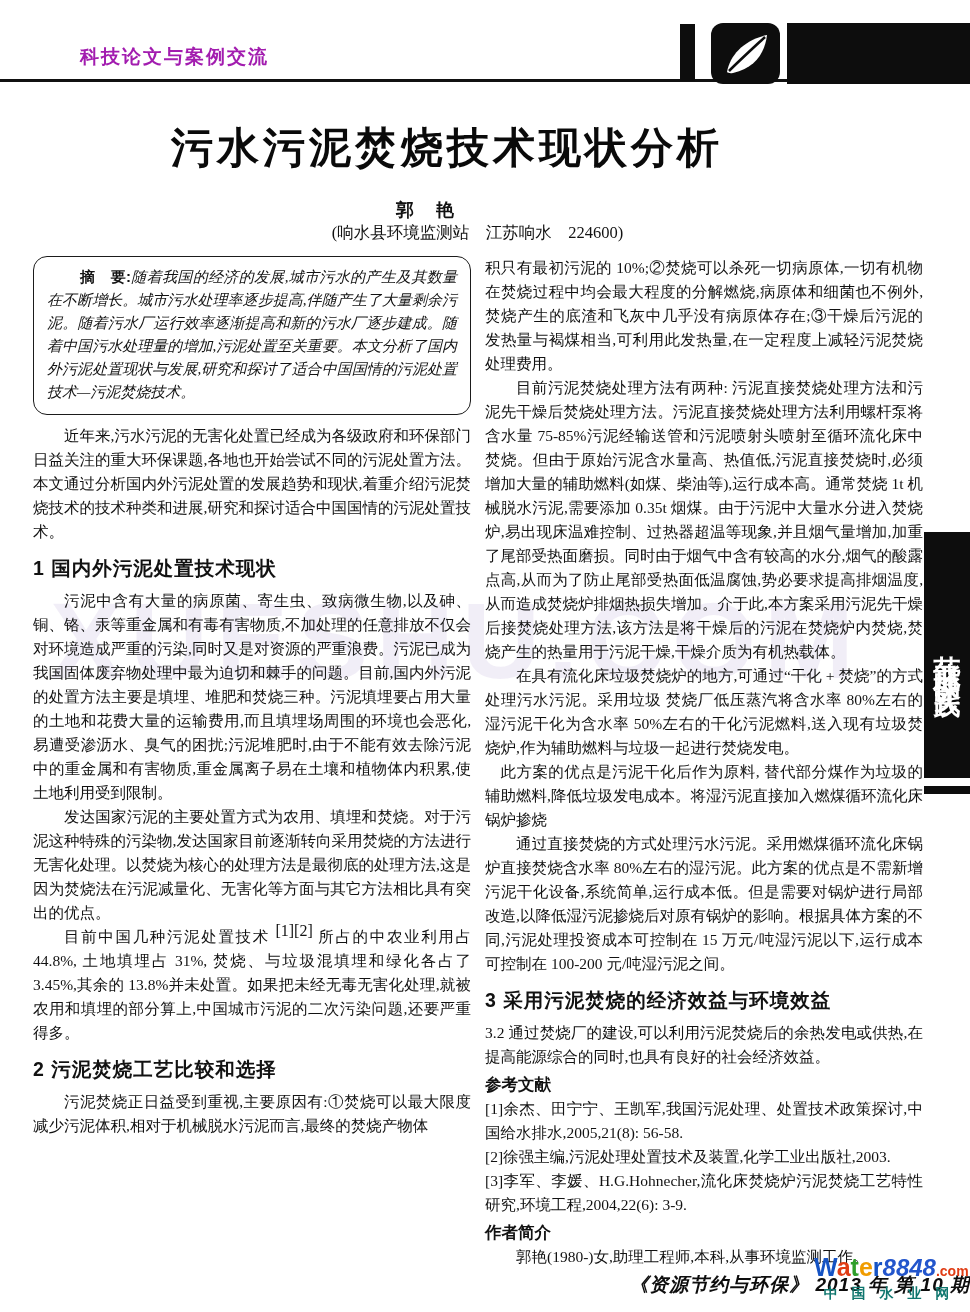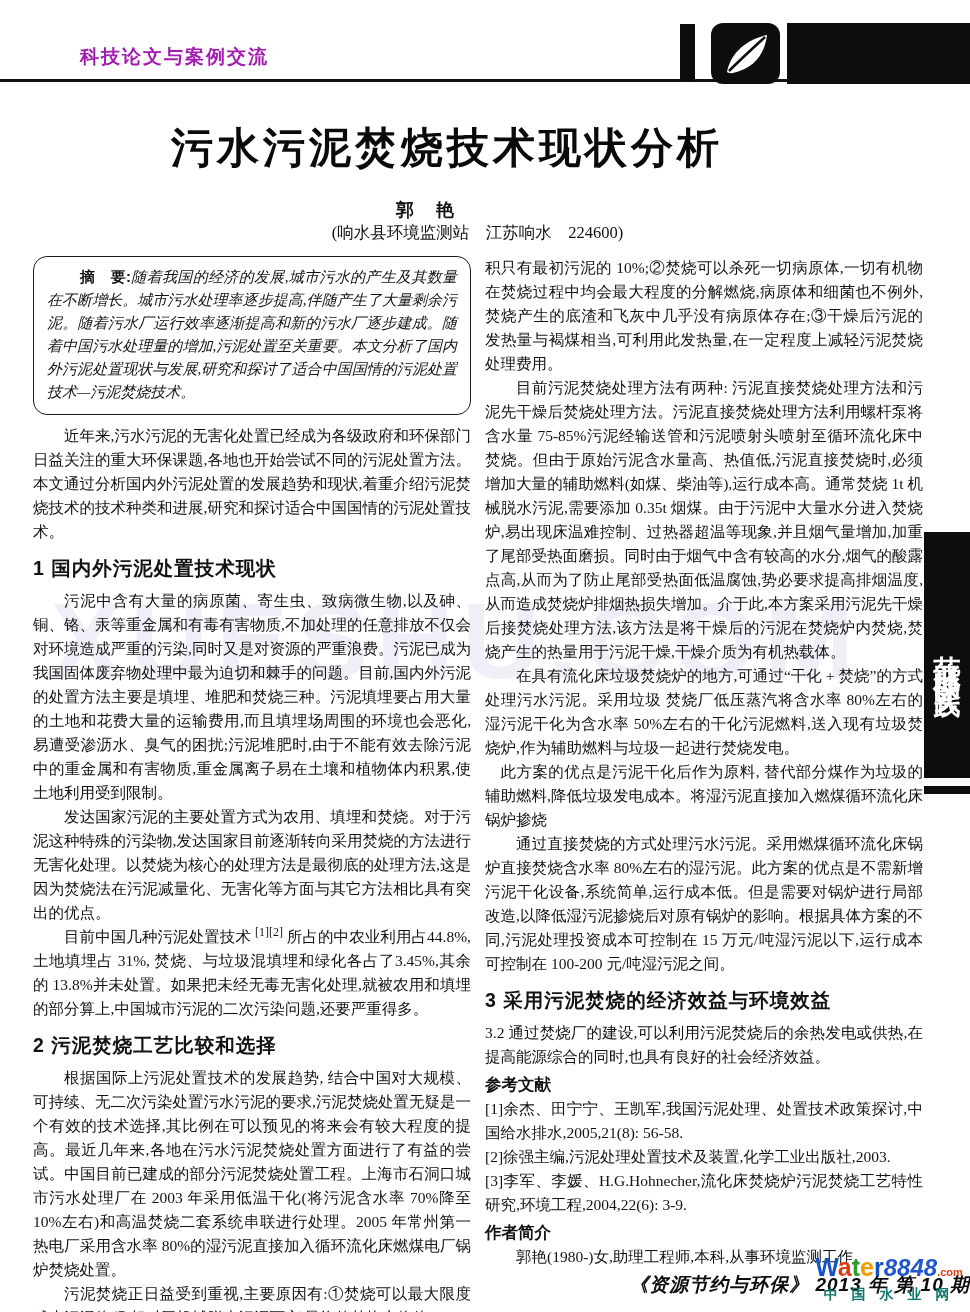--- a/index.html
+++ b/index.html
@@ -55,21 +55,21 @@
   .col p.p1{text-indent:1em;}
   .col p.ref{text-indent:0;}
   .col .h2{
     font-family:"Liberation Sans","DejaVu Sans",sans-serif;font-weight:700;
     font-size:19.5px;line-height:26px;margin:11px 0 8px 0;text-indent:0;letter-spacing:1px;
   }
   .col .h3{
     font-family:"Liberation Sans","DejaVu Sans",sans-serif;font-weight:700;
     font-size:16.5px;line-height:24px;margin:3px 0 1px 0;text-indent:0;
   }
-  sup{font-size:12px;line-height:0;}
+  sup{font-size:16px;line-height:0;}
 
   
   .side-tab{
     position:absolute;right:0;top:532px;width:46px;height:246px;background:#0d0d0d;z-index:2;
     color:#fff;display:flex;align-items:center;justify-content:center;
     writing-mode:vertical-rl;text-orientation:upright;
     font-family:"Liberation Sans","DejaVu Sans",sans-serif;font-weight:700;
     font-size:27px;letter-spacing:7px;
   }
   .side-strip{position:absolute;right:0;top:786px;width:46px;height:8px;background:#0d0d0d;z-index:2;}
@@ -79,21 +79,21 @@
     position:absolute;left:0;top:1272px;width:970px;text-align:right;
     font-family:"Liberation Sans","DejaVu Sans",sans-serif;font-weight:700;
     font-size:19px;letter-spacing:1px;color:#0d0d0d;z-index:1;font-style:italic;
   }
 
   
   .logo{position:absolute;right:6px;top:1254px;width:150px;text-align:center;z-index:2;
         font-family:"Liberation Sans","DejaVu Sans",sans-serif;}
   .logo-line1{font-weight:700;font-size:25px;line-height:26px;white-space:nowrap;}
   .logo-num{font-style:italic;font-weight:700;font-size:24px;}
-  .logo-tld{font-size:11px;font-weight:700;}
+  .logo-tld{font-size:14px;font-weight:700;}
   .logo-line2{font-weight:700;font-size:14px;letter-spacing:5px;margin-top:1px;white-space:nowrap;}
 </style>
 </head>
 <body>
 
 <div class="header-label">科技论文与案例交流</div>
 <div class="top-rule"></div>
 <div class="banner-bar"></div>
 <div class="banner-leaf">
   <svg width="57" height="51" viewBox="0 0 57 51">
@@ -113,21 +113,20 @@
   <div class="col" id="col-left">
     <div class="abstract-box">
       <p class="abstract-p"><span class="box-label">摘　要:</span><span>随着我国的经济的发展,城市污水的产生及其数量在不断增长。城市污水处理率逐步提高,伴随产生了大量剩余污泥。随着污水厂运行效率逐渐提高和新的污水厂逐步建成。随着中国污水处理量的增加,污泥处置至关重要。本文分析了国内外污泥处置现状与发展,研究和探讨了适合中国国情的污泥处置技术—污泥焚烧技术。</span></p>
     </div>
   <p class="p">近年来,污水污泥的无害化处置已经成为各级政府和环保部门日益关注的重大环保课题,各地也开始尝试不同的污泥处置方法。本文通过分析国内外污泥处置的发展趋势和现状,着重介绍污泥焚烧技术的技术种类和进展,研究和探讨适合中国国情的污泥处置技术。</p>
       <div class="h2">1 国内外污泥处置技术现状</div>
       <p class="p">污泥中含有大量的病原菌、寄生虫、致病微生物,以及砷、铜、铬、汞等重金属和有毒有害物质,不加处理的任意排放不仅会对环境造成严重的污染,同时又是对资源的严重浪费。污泥已成为我国固体废弃物处理中最为迫切和棘手的问题。目前,国内外污泥的处置方法主要是填埋、堆肥和焚烧三种。污泥填埋要占用大量的土地和花费大量的运输费用,而且填埋场周围的环境也会恶化,易遭受渗沥水、臭气的困扰;污泥堆肥时,由于不能有效去除污泥中的重金属和有害物质,重金属离子易在土壤和植物体内积累,使土地利用受到限制。</p>
       <p class="p">发达国家污泥的主要处置方式为农用、填埋和焚烧。对于污泥这种特殊的污染物,发达国家目前逐渐转向采用焚烧的方法进行无害化处理。以焚烧为核心的处理方法是最彻底的处理方法,这是因为焚烧法在污泥减量化、无害化等方面与其它方法相比具有突出的优点。</p>
       <p class="p">目前中国几种污泥处置技术 <sup>[1][2]</sup> 所占的中农业利用占44.8%, 土地填埋占 31%, 焚烧、与垃圾混填埋和绿化各占了3.45%,其余的 13.8%并未处置。如果把未经无毒无害化处理,就被农用和填埋的部分算上,中国城市污泥的二次污染问题,还要严重得多。</p>
       <div class="h2">2 污泥焚烧工艺比较和选择</div>
-      <p class="p">根据国际上污泥处置技术的发展趋势, 结合中国对大规模、可持续、无二次污染处置污水污泥的要求,污泥焚烧处置无疑是一个有效的技术选择,其比例在可以预见的将来会有较大程度的提高。最近几年来,各地在污水污泥焚烧处置方面进行了有益的尝试。中国目前已建成的部分污泥焚烧处置工程。上海市石洞口城市污水处理厂在 2003 年采用低温干化(将污泥含水率 70%降至 10%左右)和高温焚烧二套系统串联进行处理。2005 年常州第一热电厂采用含水率 80%的湿污泥直接加入循环流化床燃煤电厂锅炉焚烧处置。</p>
       <p class="p">污泥焚烧正日益受到重视,主要原因有:①焚烧可以最大限度减少污泥体积,相对于机械脱水污泥而言,最终的焚烧产物体</p>
     </div>
   <div class="col" id="col-right">
       <p class="p0">积只有最初污泥的 10%;②焚烧可以杀死一切病原体,一切有机物在焚烧过程中均会最大程度的分解燃烧,病原体和细菌也不例外,焚烧产生的底渣和飞灰中几乎没有病原体存在;③干燥后污泥的发热量与褐煤相当,可利用此发热量,在一定程度上减轻污泥焚烧处理费用。</p>
       <p class="p">目前污泥焚烧处理方法有两种: 污泥直接焚烧处理方法和污泥先干燥后焚烧处理方法。污泥直接焚烧处理方法利用螺杆泵将含水量 75-85%污泥经输送管和污泥喷射头喷射至循环流化床中焚烧。但由于原始污泥含水量高、热值低,污泥直接焚烧时,必须增加大量的辅助燃料(如煤、柴油等),运行成本高。通常焚烧 1t 机械脱水污泥,需要添加 0.35t 烟煤。由于污泥中大量水分进入焚烧炉,易出现床温难控制、过热器超温等现象,并且烟气量增加,加重了尾部受热面磨损。同时由于烟气中含有较高的水分,烟气的酸露点高,从而为了防止尾部受热面低温腐蚀,势必要求提高排烟温度, 从而造成焚烧炉排烟热损失增加。介于此,本方案采用污泥先干燥后接焚烧处理方法,该方法是将干燥后的污泥在焚烧炉内焚烧,焚烧产生的热量用于污泥干燥,干燥介质为有机热载体。</p>
       <p class="p">在具有流化床垃圾焚烧炉的地方,可通过“干化 + 焚烧”的方式处理污水污泥。采用垃圾 焚烧厂低压蒸汽将含水率 80%左右的湿污泥干化为含水率 50%左右的干化污泥燃料,送入现有垃圾焚烧炉,作为辅助燃料与垃圾一起进行焚烧发电。</p>
       <p class="p1">此方案的优点是污泥干化后作为原料, 替代部分煤作为垃圾的辅助燃料,降低垃圾发电成本。将湿污泥直接加入燃煤循环流化床锅炉掺烧</p>
       <p class="p">通过直接焚烧的方式处理污水污泥。采用燃煤循环流化床锅炉直接焚烧含水率 80%左右的湿污泥。此方案的优点是不需新增污泥干化设备,系统简单,运行成本低。但是需要对锅炉进行局部改造,以降低湿污泥掺烧后对原有锅炉的影响。根据具体方案的不同,污泥处理投资成本可控制在 15 万元/吨湿污泥以下,运行成本可控制在 100-200 元/吨湿污泥之间。</p>
       <div class="h2">3  采用污泥焚烧的经济效益与环境效益</div>
       <p class="p0">3.2 通过焚烧厂的建设,可以利用污泥焚烧后的余热发电或供热,在提高能源综合的同时,也具有良好的社会经济效益。</p>

